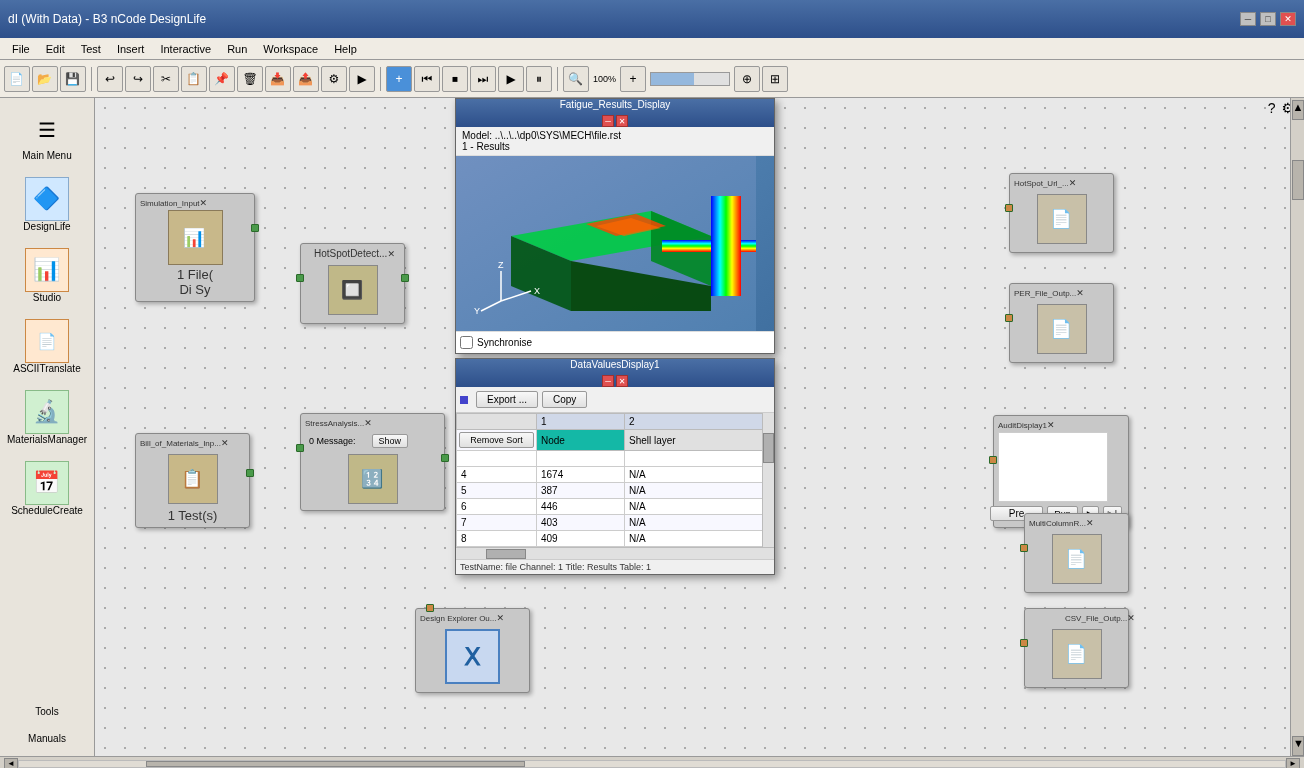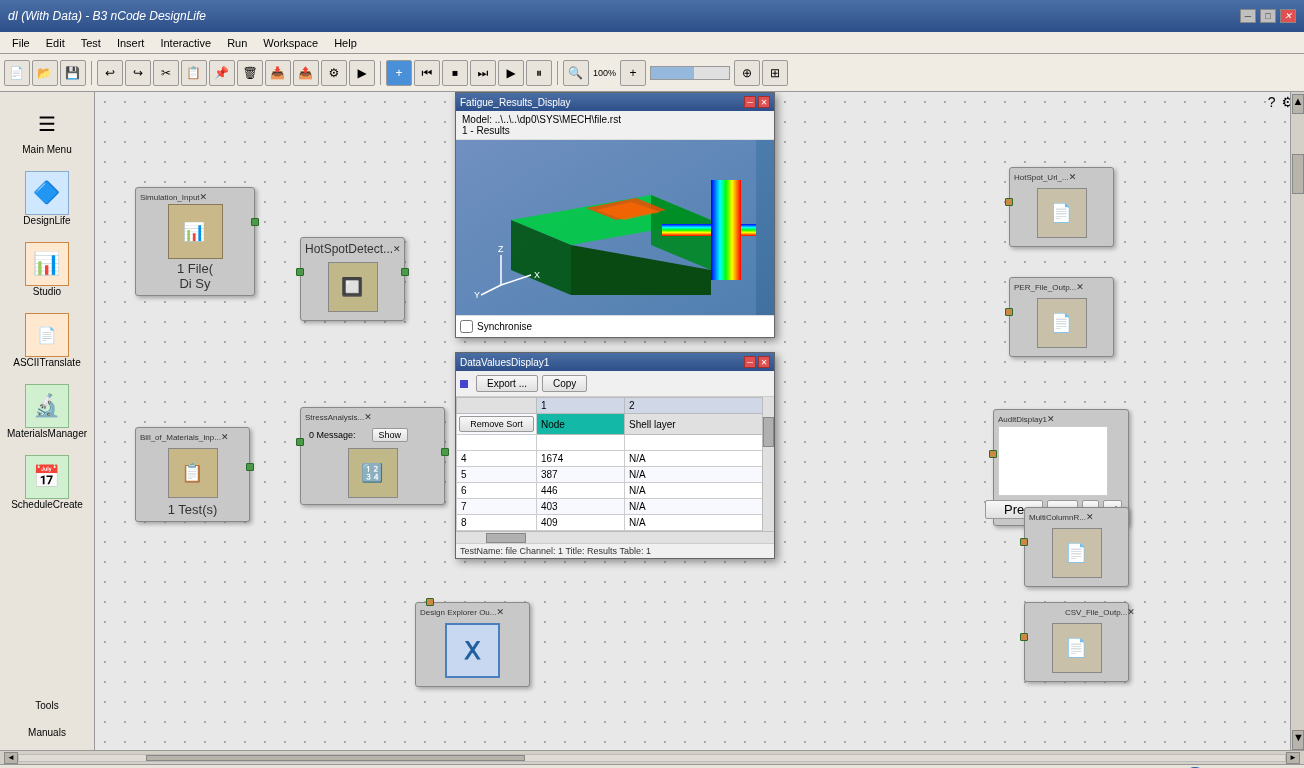--- a/index.html
+++ b/index.html
@@ -2,27 +2,26 @@
 <html><head>
   <meta charset="utf-8">
   <style>
     * { box-sizing: border-box; margin: 0; padding: 0; }
     body { font-family: Arial, sans-serif; font-size: 11px; background: #d4d0c8; overflow: hidden; width: 1304px; height: 768px; }
 
     
     #title-bar {
       background: linear-gradient(to bottom, #4a6fa5, #2d4f8a);
       color: white;
-      height: 32px;
+      height: 38px;
       display: flex;
       align-items: center;
       justify-content: space-between;
       padding: 0 8px;
       font-size: 12px;
-      font-style: italic;
     }
     #title-bar-controls { display: flex; gap: 4px; }
     .title-btn {
       width: 16px; height: 14px;
       background: #c0c0c0;
       border: 1px solid #888;
       display: flex; align-items: center; justify-content: center;
       font-size: 9px; cursor: pointer; color: #333;
     }
 
@@ -144,26 +143,27 @@
       top: 0px;
       left: 360px;
       width: 320px;
       background: white;
       border: 1px solid #666;
       box-shadow: 3px 3px 8px rgba(0,0,0,0.4);
     }
     .window-titlebar {
       background: linear-gradient(to bottom, #4a6fa5, #2d4f8a);
       color: white;
-      height: 18px;
+      height: 28px;
       display: flex;
       align-items: center;
       justify-content: space-between;
       padding: 0 4px;
       font-size: 10px;
+      flex-direction: column;
     }
     .window-close-btn {
       width: 12px; height: 12px;
       background: #e05050;
       border: 1px solid #a03030;
       display: flex; align-items: center; justify-content: center;
       font-size: 8px; cursor: pointer; color: white;
     }
 
     
@@ -391,21 +391,21 @@
       <div class="wf-node-icon" style="width:55px;height:55px;background:#c8b88a;border:1px solid #8a7a5a;">📊</div>
       <div class="wf-node-label">
         <span>1 File(</span><br>
         <span>Di  Sy</span>
       </div>
       <div class="wf-port" style="right:-5px;top:30px;background:#4a9a4a;"></div>
     </div>
 
     <div class="wf-node" style="left:205px;top:145px;width:105px;">
       <div class="wf-node-title">
-        <span style="font-size:12px;">HotSpotDetect...</span>
+        <span style="font-size:10px;margin-left:9px;">HotSpotDetect...</span>
         <span>✕</span>
       </div>
       <div style="display:flex;justify-content:center;padding:4px 0;">
         <div style="width:50px;height:50px;background:#c0b888;border:1px solid #888;display:flex;align-items:center;justify-content:center;font-size:18px;">🔲</div>
       </div>
       <div class="wf-port" style="left:-5px;top:30px;background:#4a9a4a;"></div>
       <div class="wf-port" style="right:-5px;top:30px;background:#4a9a4a;"></div>
     </div>
 
     <div class="wf-node" style="left:205px;top:315px;width:145px;">
@@ -610,21 +610,21 @@
       <div class="wf-port" style="left:-5px;top:30px;background:#cc8844;"></div>
     </div>
 
     <div class="right-node" style="position:absolute;right:175px;top:270px;width:136px;margin-top:47px;">
       <div class="wf-node-title">
         <span style="font-size:8px;">AuditDisplay1</span>
         <span>✕</span>
       </div>
       <div class="audit-display" style="width:110px;height:70px;background:white;border:1px solid #ccc;margin:2px 0;"></div>
       <div style="display:flex;gap:4px;justify-content:flex-end;padding:2px;">
-        <button class="dv-btn" style="font-size:13px;padding:1px 18px;text-align:right;">Pre</button>
+        <button class="dv-btn" style="font-size:10px;padding:1px 18px;text-align:right;">Pre</button>
         <button class="dv-btn" style="font-size:9px;padding:1px 6px;">Run</button>
         <button class="dv-btn" style="font-size:9px;padding:1px 4px;">▶</button>
         <button class="dv-btn" style="font-size:9px;padding:1px 4px;">▷|</button>
       </div>
       <div class="wf-port" style="left:-5px;top:40px;background:#cc8844;"></div>
     </div>
 
     <div class="right-node" style="position:absolute;right:175px;top:415px;">
       <div class="wf-node-title">
         <span style="font-size:8px;">MultiColumnR...</span>

